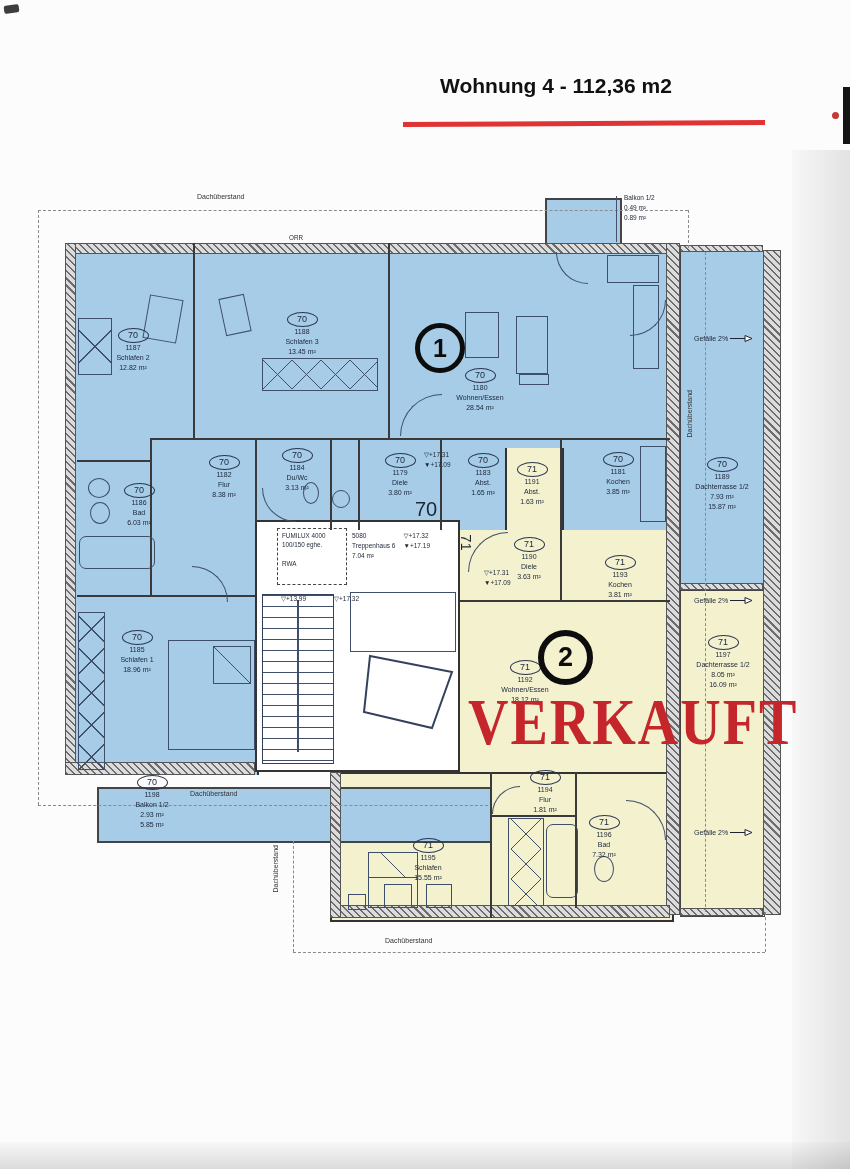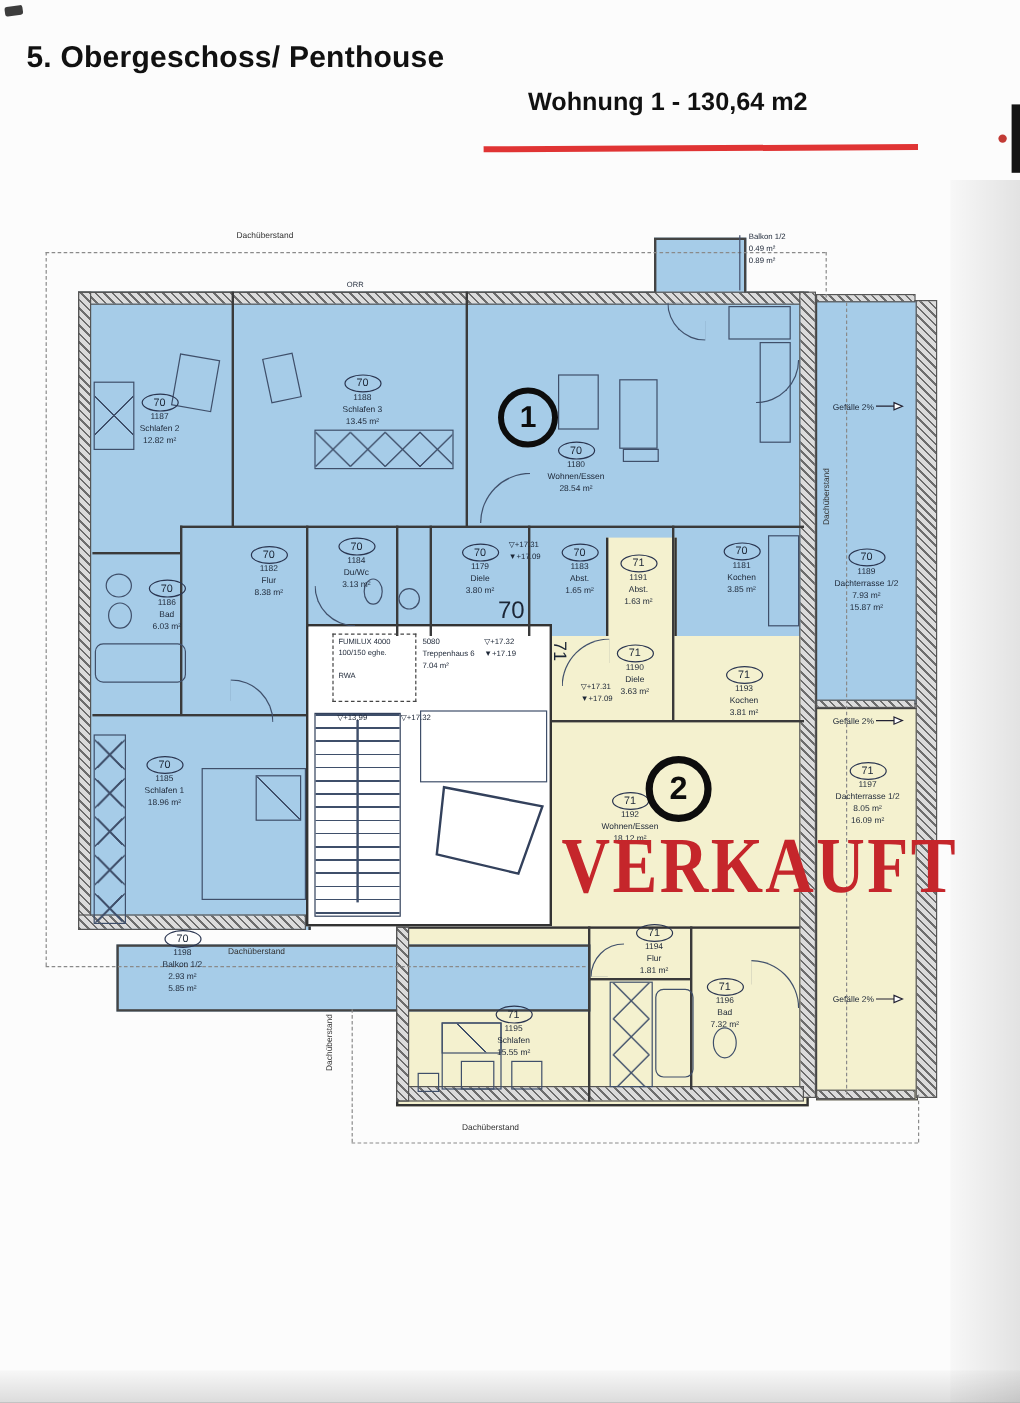--- a/index.html
+++ b/index.html
@@ -66,22 +66,21 @@
 <body>
 
 <div id="page">
 
   <div class="abs" id="speck"></div>
   <div class="abs" id="blackbar"></div>
   <div class="abs" id="reddot"></div>
   <div class="abs" id="edge-shade"></div>
   <div class="abs" id="bottom-shade"></div>
 
-  <div class="abs" id="title">5. Obergeschoss/ Penthouse</div>
-  <div class="abs apt-line" style="top:74px;">Wohnung 1 - 130,64 m2</div>
+  <div class="abs apt-line" style="top:74px;">Wohnung 4 - 112,36 m2</div>
   <div class="abs" id="strike"></div>
 
   <div class="abs dash" style="left:38px;top:210px;width:650px;"></div>
   <div class="abs dashv" style="left:688px;top:210px;height:38px;"></div>
   <div class="abs dashv" style="left:705px;top:252px;height:660px;"></div>
   <div class="abs dash" style="left:38px;top:805px;width:450px;"></div>
   <div class="abs dashv" style="left:38px;top:210px;height:595px;"></div>
   <div class="abs dashv" style="left:293px;top:841px;height:111px;"></div>
   <div class="abs dash" style="left:293px;top:952px;width:472px;"></div>
   <div class="abs dashv" style="left:765px;top:912px;height:40px;"></div>

